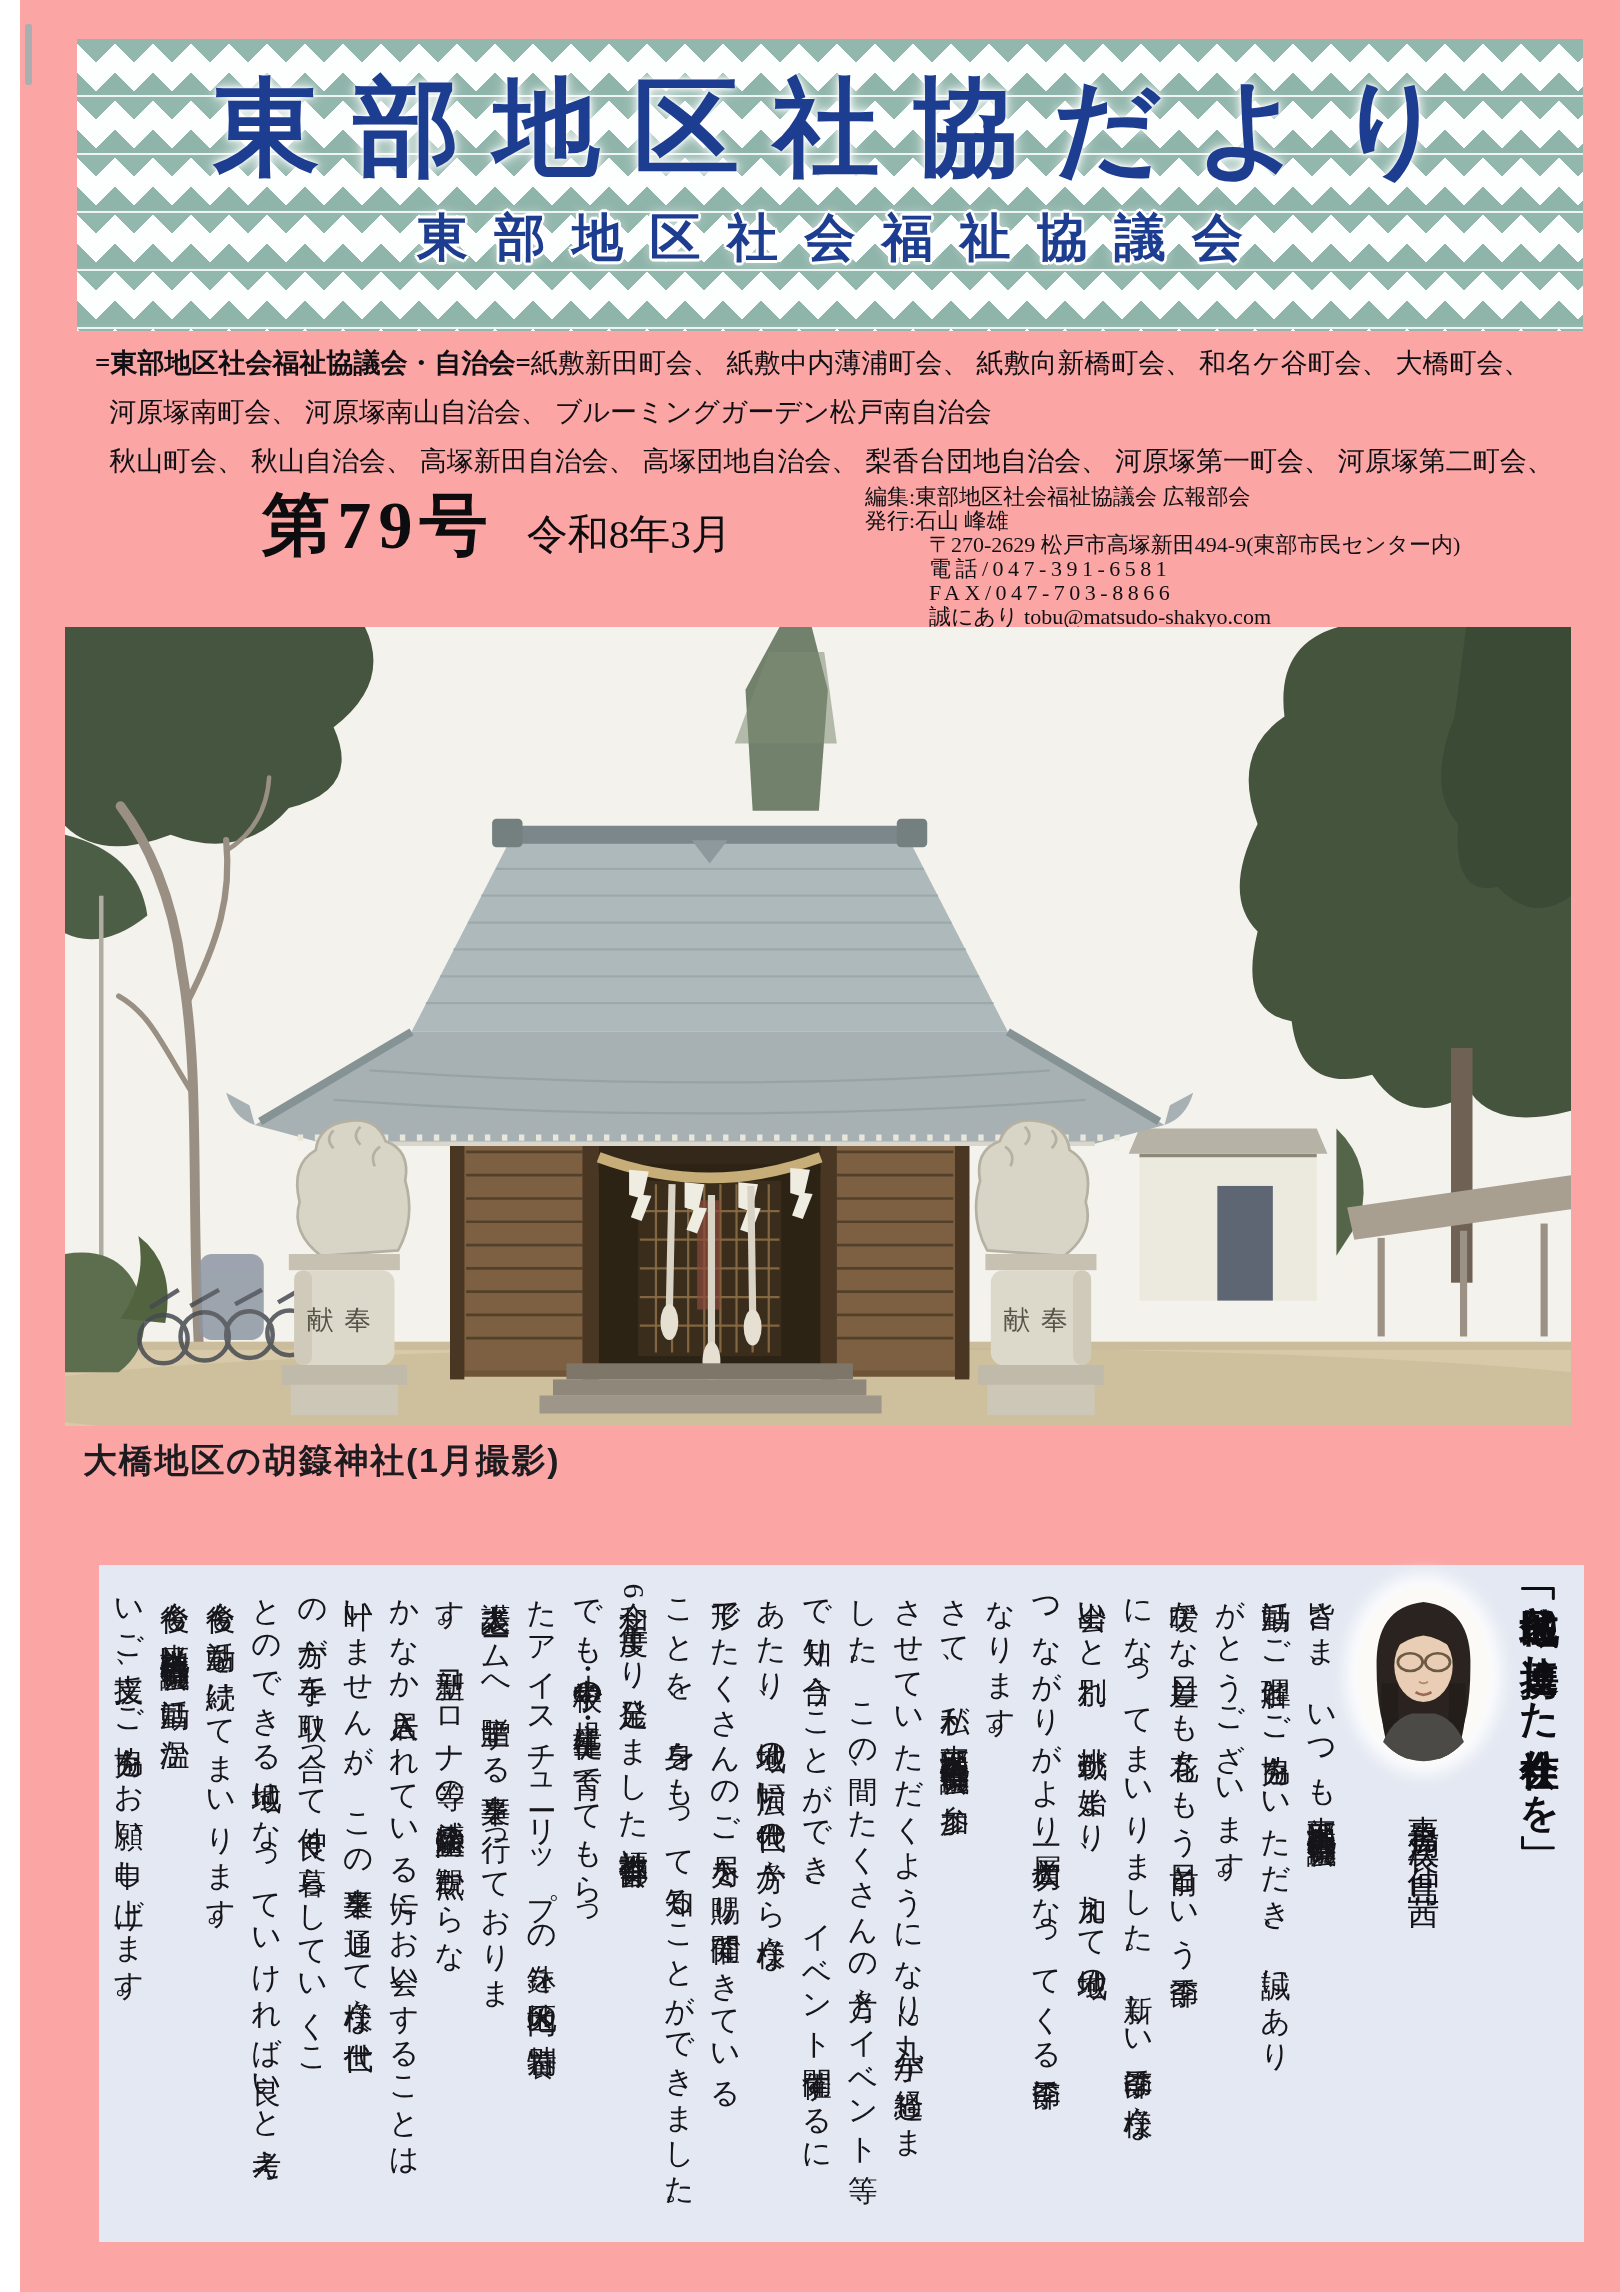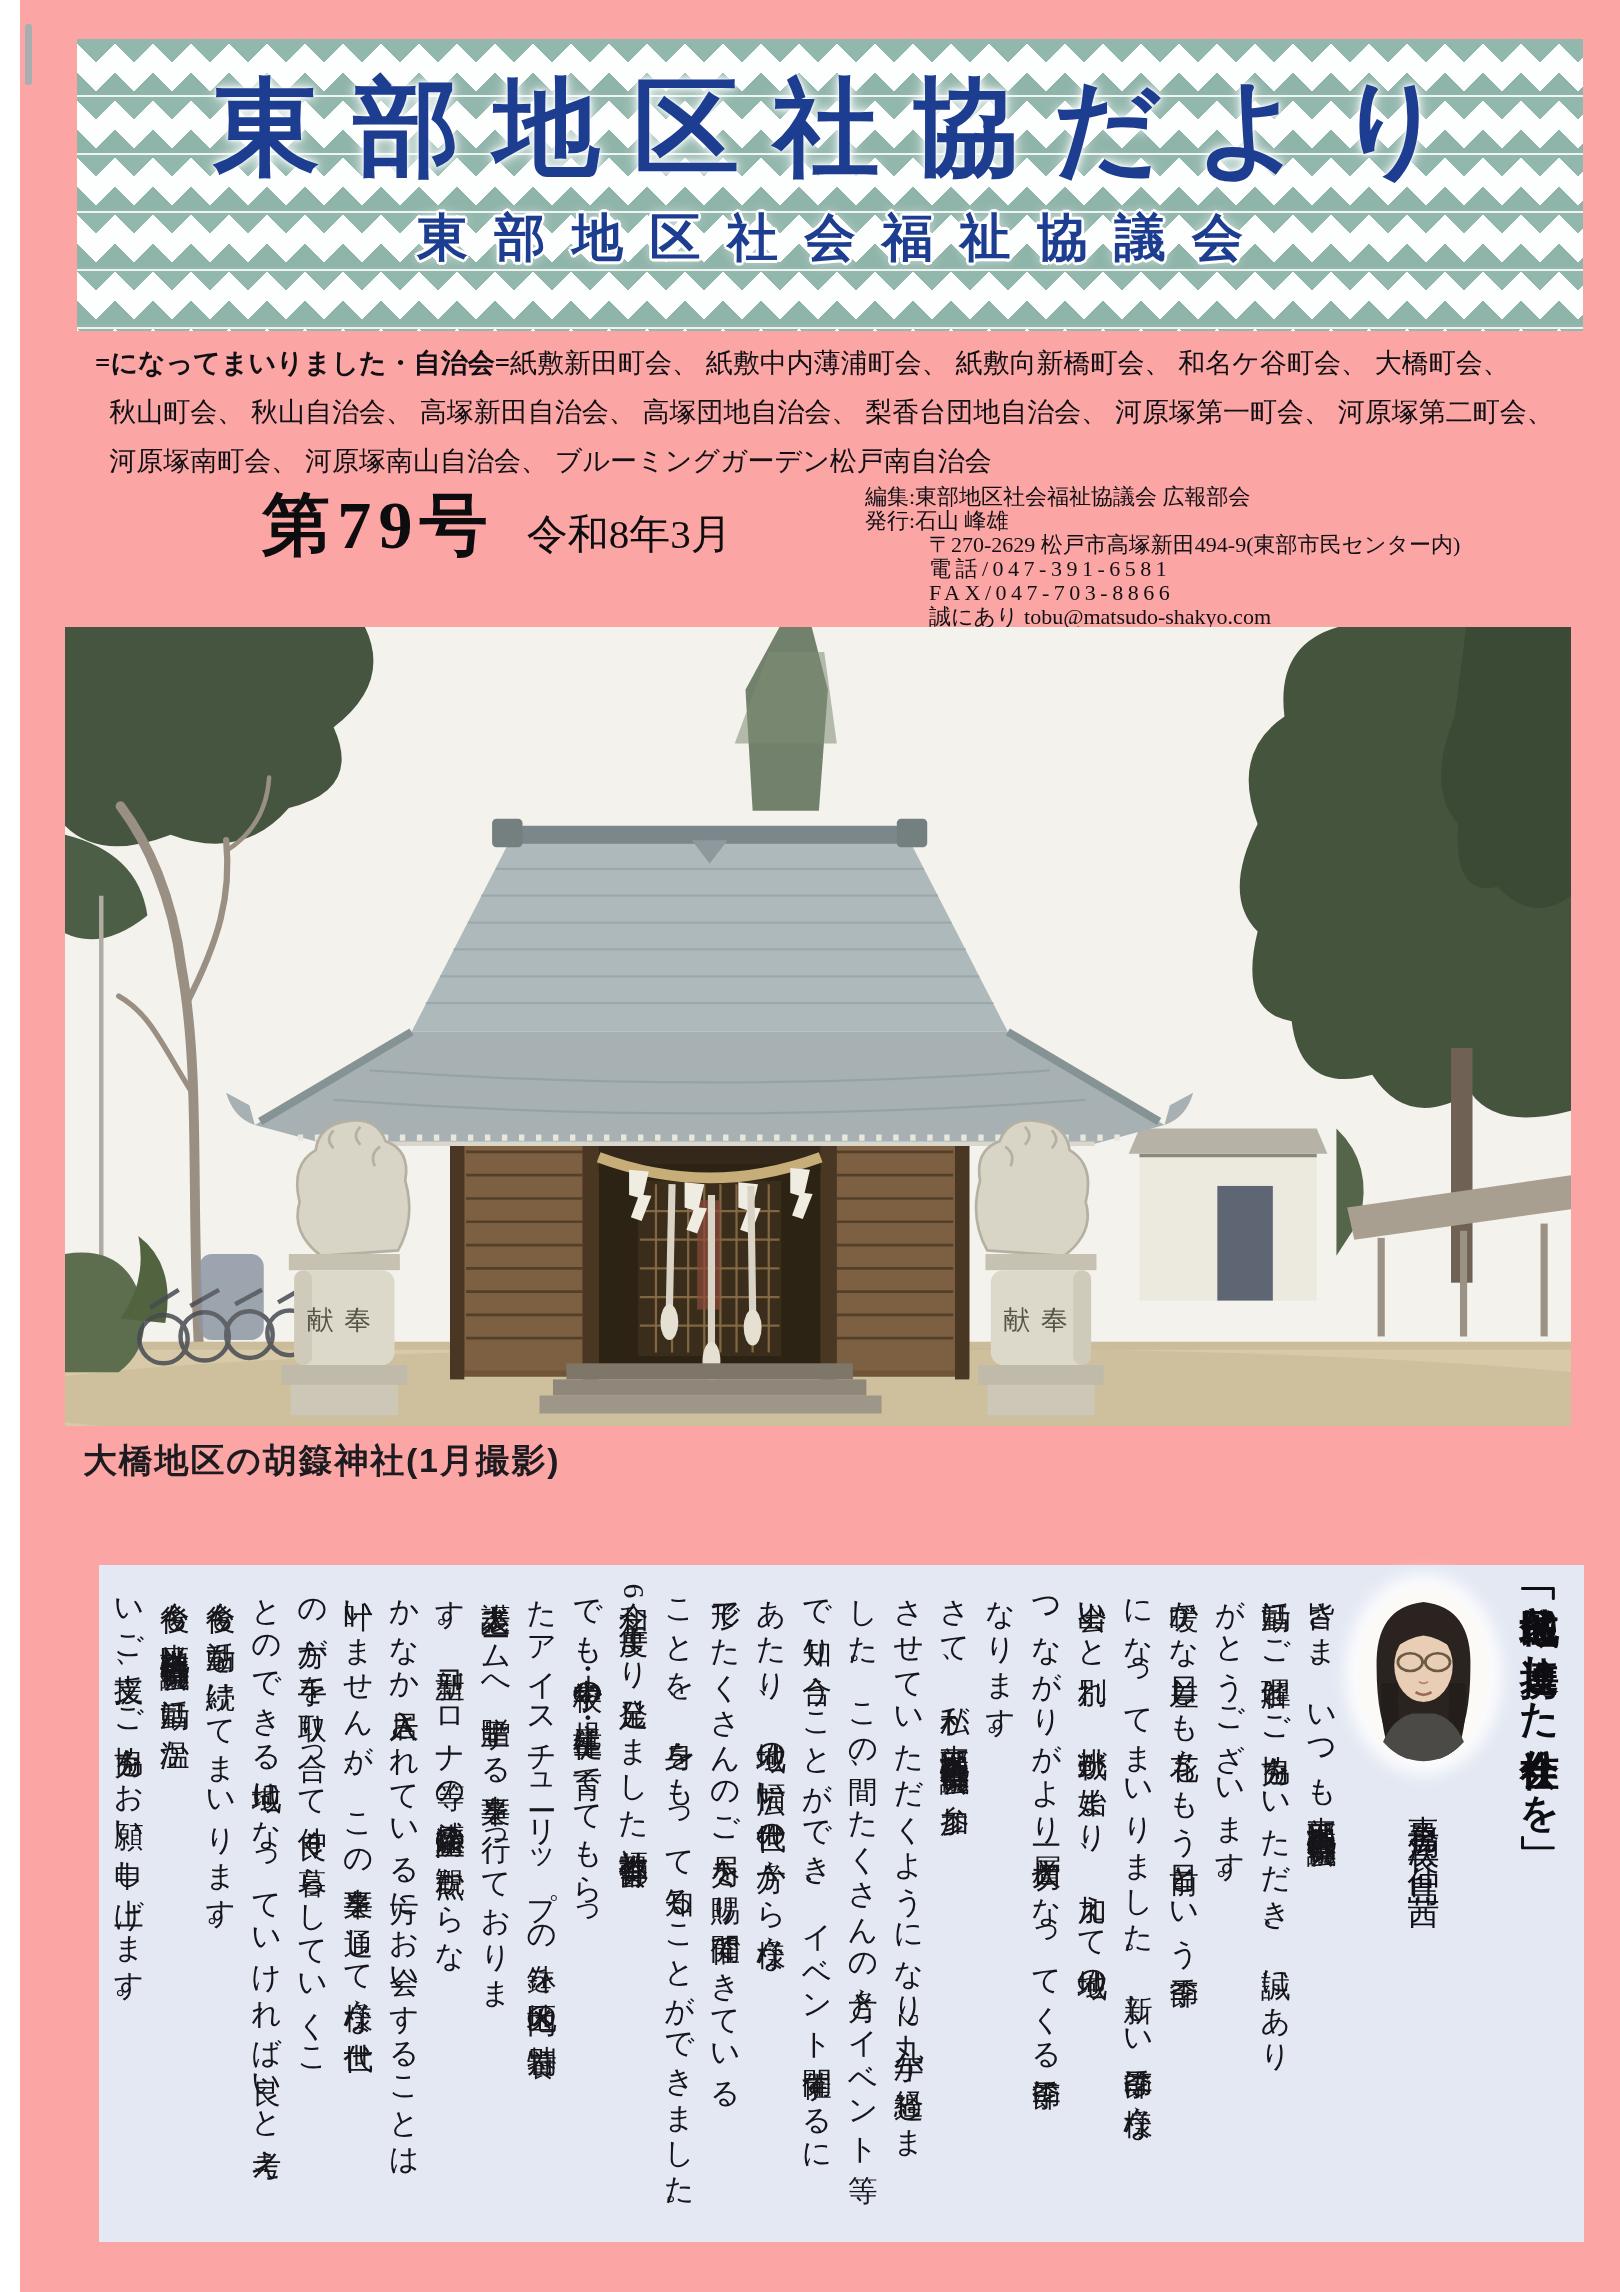--- a/index.html
+++ b/index.html
@@ -66,23 +66,23 @@
 <div class="page">
 
   <div class="scan-artifact"></div>
 
   <div class="banner">
     <div class="banner-title">東部地区社協だより</div>
     <div class="banner-subtitle">東部地区社会福祉協議会</div>
   </div>
 
   <div class="members">
-    <div><span class="lbl">=になってまいりました・自治会=</span><span>紙敷新田町会、 紙敷中内薄浦町会、 紙敷向新橋町会、 和名ケ谷町会、 大橋町会、</span></div>
+    <div><span class="lbl">=東部地区社会福祉協議会・自治会=</span><span>紙敷新田町会、 紙敷中内薄浦町会、 紙敷向新橋町会、 和名ケ谷町会、 大橋町会、</span></div>
+    <div class="cont">河原塚南町会、 河原塚南山自治会、 ブルーミングガーデン松戸南自治会</div>
     <div class="cont">秋山町会、 秋山自治会、 高塚新田自治会、 高塚団地自治会、 梨香台団地自治会、 河原塚第一町会、 河原塚第二町会、</div>
-    <div class="cont">河原塚南町会、 河原塚南山自治会、 ブルーミングガーデン松戸南自治会</div>
   </div>
 
   <div class="issue">
     <span class="issue-number">第79号</span>
     <span class="issue-date">令和8年3月</span>
   </div>
 
   <div class="publication">
     <div>編集:東部地区社会福祉協議会 広報部会</div>
     <div>発行:石山 峰雄</div>

